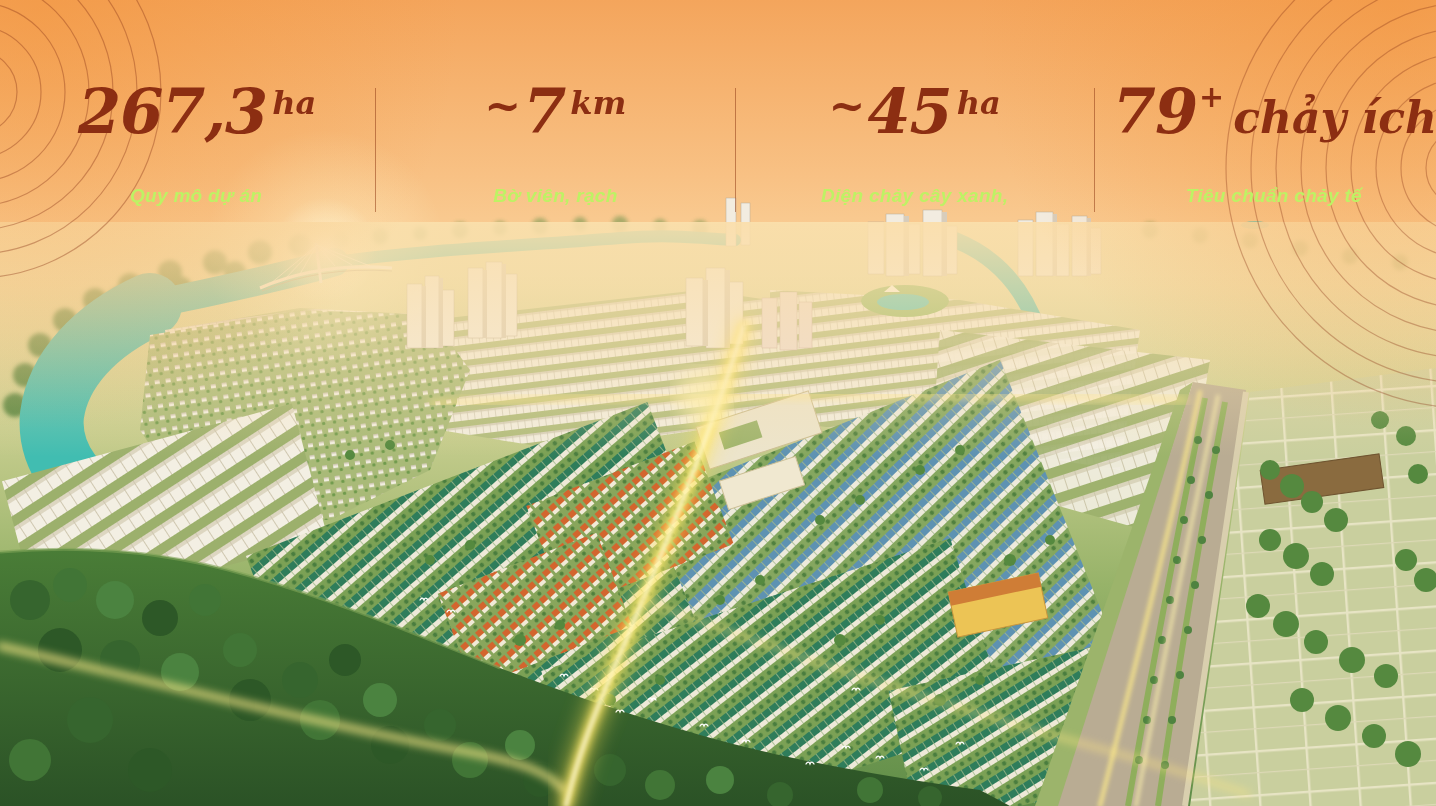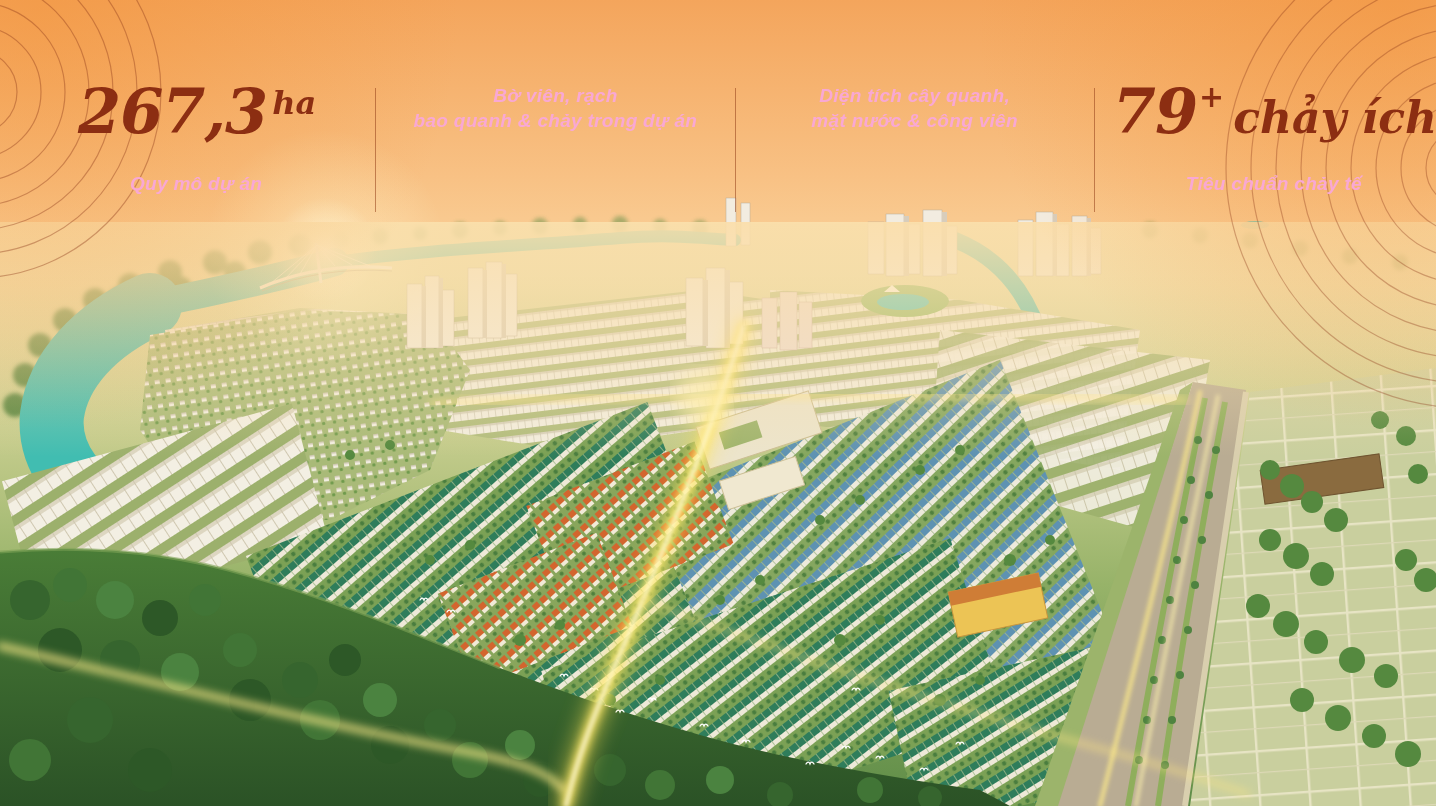--- a/index.html
+++ b/index.html
@@ -9,21 +9,21 @@
   
   .stats{position:absolute;top:76px;left:17px;width:100%;display:flex;align-items:flex-start;font-style:italic;}
   .stat{flex:1;text-align:center;color:#8c2e12;}
   .vdiv{width:1px;height:124px;background:rgba(148,64,26,.55);margin-top:12px;flex:0 0 1px;}
   .stat-value{font-family:"DejaVu Serif",serif;line-height:72px;white-space:nowrap;}
   .stat-value .prefix{font-size:44px;font-weight:700;position:relative;top:-12px;margin-right:2px;}
   .stat-value .num{font-size:62px;font-weight:700;letter-spacing:-1px;}
   .stat-value .plus{font-size:30px;font-weight:700;position:relative;top:-26px;margin-left:2px;}
   .stat-value .u-raise{font-size:32px;font-weight:700;position:relative;top:-19px;margin-left:3px;}
   .stat-value .u-inline{font-size:44px;font-weight:700;margin-left:9px;}
-  .stat-label{margin-top:7px;font-size:19px;font-weight:600;color:#f9a8d4;line-height:1.32;letter-spacing:.3px;}
+  .stat-label{margin-top:19px;font-size:19px;font-weight:600;color:#bef264;line-height:1.32;letter-spacing:.3px;}
   .stat-label span{display:block;}
 </style>
 </head>
 <body>
 
 <div class="stage">
 
   <svg class="scene" width="1436" height="806" viewBox="0 0 1436 806" aria-hidden="true">
     <defs>
       <linearGradient id="sky" x1="0" y1="0" x2="0" y2="1">
@@ -444,32 +444,36 @@
       </div>
       <div class="stat-label">
         <span>Quy mô dự án</span>
           <span></span>
       </div>
     </div>
 
     <div class="vdiv"></div>
 
     <div class="stat">
+      <div class="stat-value">
+        <span class="prefix">~</span><span class="num">7</span><span class="plus"></span><span class="u-raise">km</span>
+      </div>
       <div class="stat-label">
         <span>Bờ viên, rạch</span>
-          <span>bao quanh &amp; chảy trong dự án</span>
       </div>
     </div>
 
     <div class="vdiv"></div>
 
     <div class="stat">
+      <div class="stat-value">
+        <span class="prefix">~</span><span class="num">45</span><span class="plus"></span><span class="u-raise">ha</span>
+      </div>
       <div class="stat-label">
-        <span>Diện tích cây quanh,</span>
-          <span>mặt nước &amp; công viên</span>
+        <span>Diện chảy cây xanh,</span>
       </div>
     </div>
 
     <div class="vdiv"></div>
 
     <div class="stat">
       <div class="stat-value">
         <span class="prefix"></span><span class="num">79</span><span class="plus">+</span><span class="u-inline">chảy ích</span>
       </div>
       <div class="stat-label">

